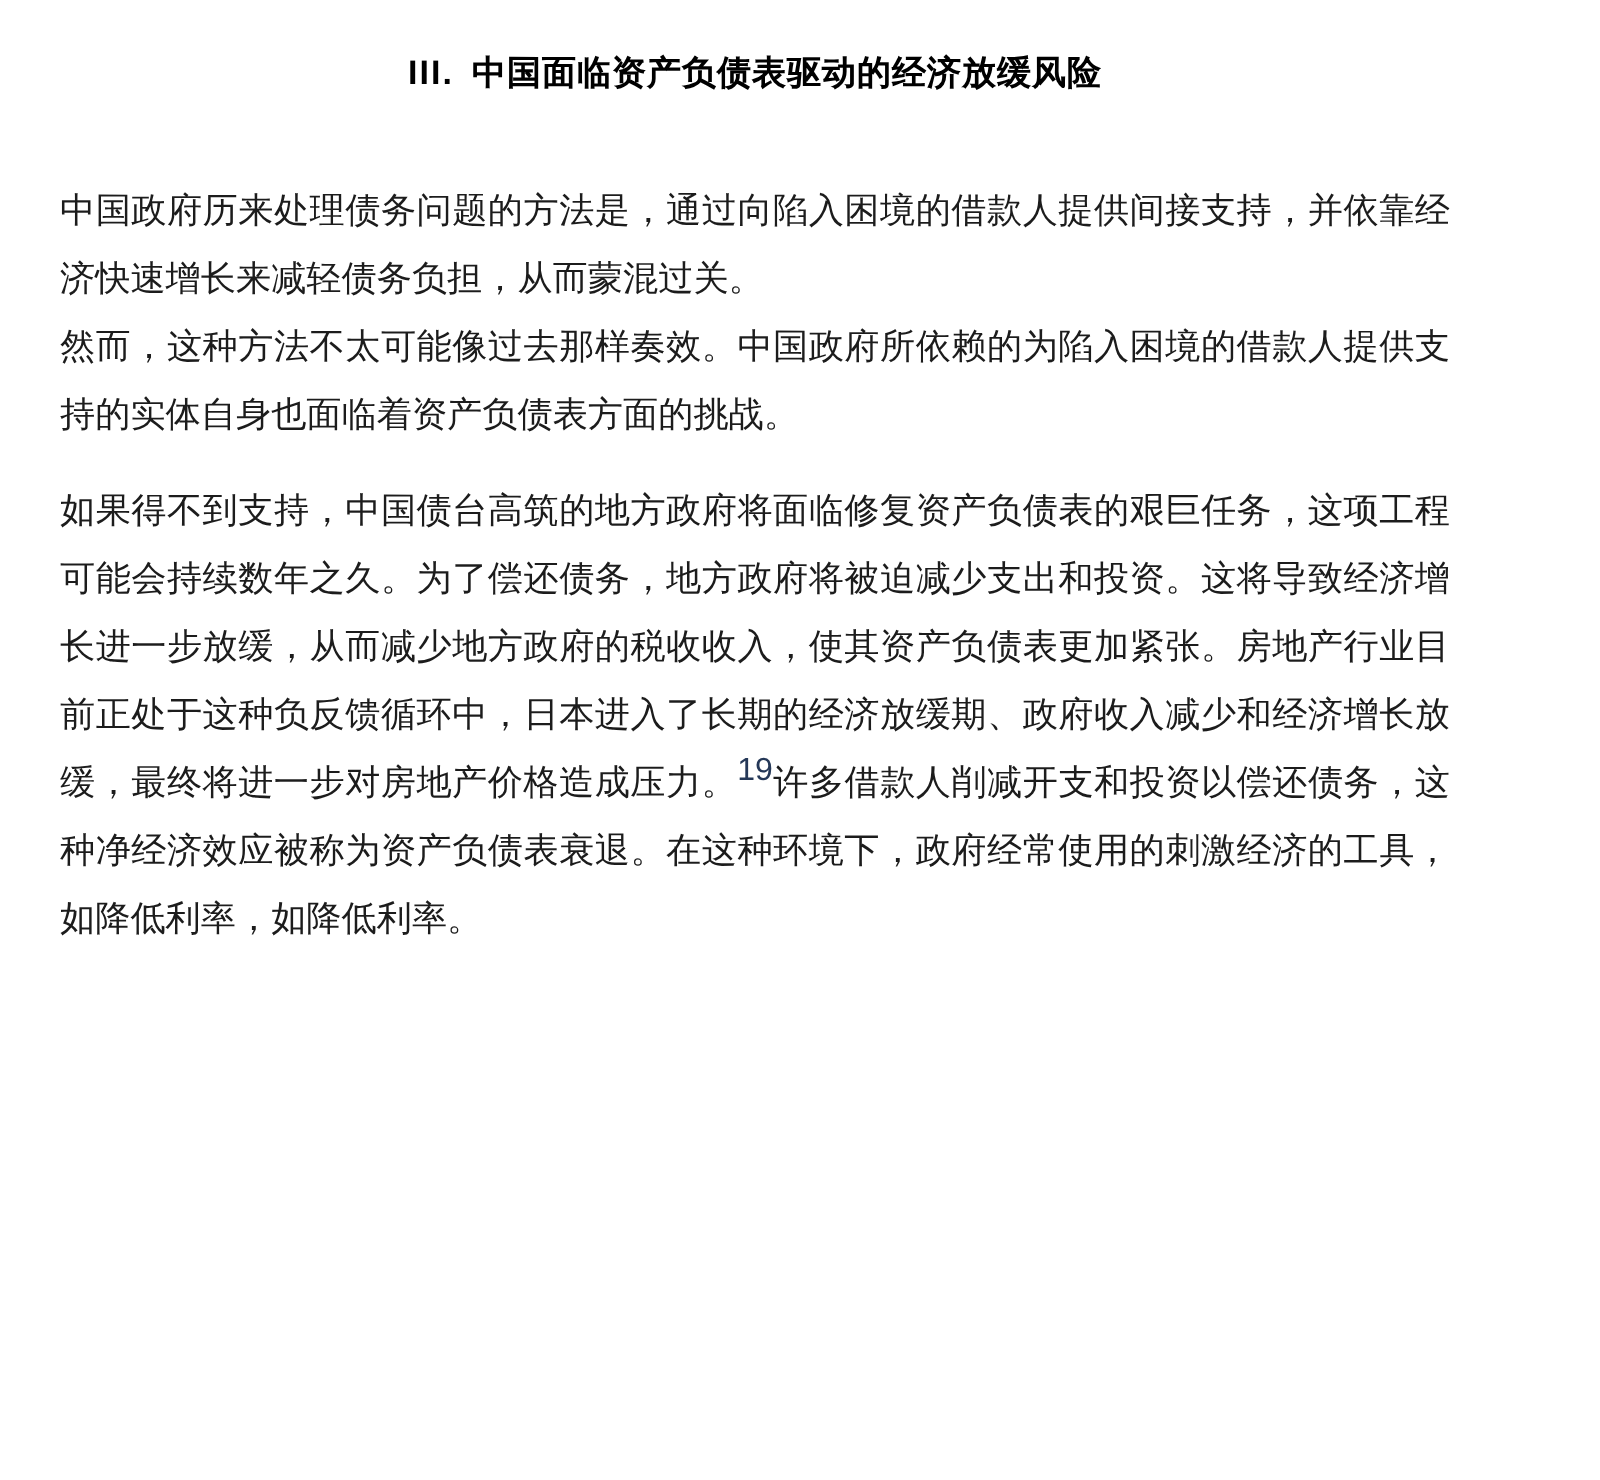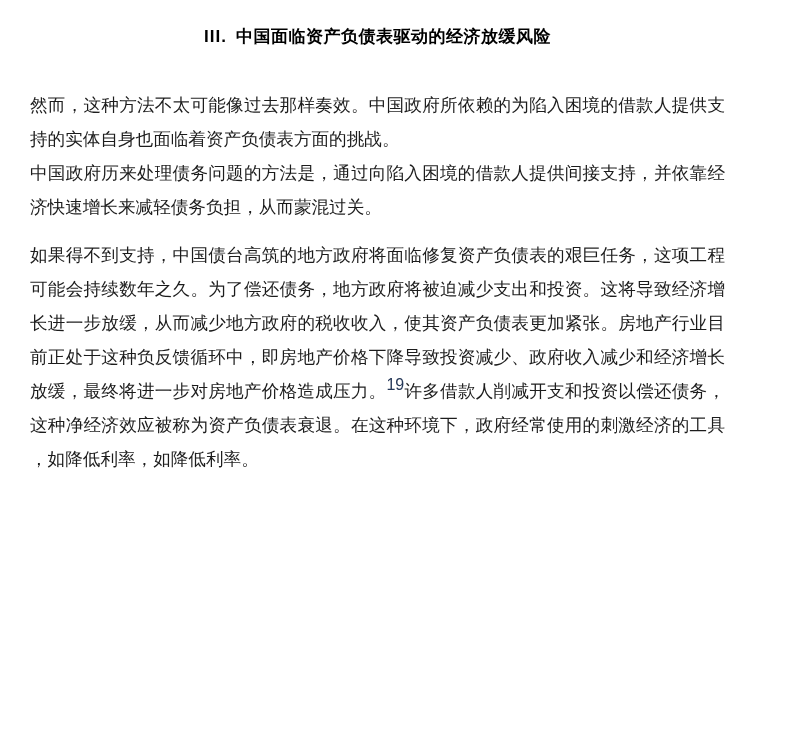--- a/index.html
+++ b/index.html
@@ -64,22 +64,22 @@
 <body>
 
 <div class="page">
 
   <h1 class="doc-title">
     <span class="title-numeral">III.</span><span class="title-text">中国面临资产负债表驱动的经济放缓风险</span>
   </h1>
 
   <div class="body-text">
 
+    <p class="para">中国政府历来处理债务问题的方法是，通过向陷入困境的借款人提供间接支持，并依靠经济快速增长来减轻债务负担，从而蒙混过关。</p>
+
     <p class="para">然而，这种方法不太可能像过去那样奏效。中国政府所依赖的为陷入困境的借款人提供支持的实体自身也面临着资产负债表方面的挑战。</p>
 
-    <p class="para">中国政府历来处理债务问题的方法是，通过向陷入困境的借款人提供间接支持，并依靠经济快速增长来减轻债务负担，从而蒙混过关。</p>
 
-
-    <p class="para spaced"><span>如果得不到支持，中国债台高筑的地方政府将面临修复资产负债表的艰巨任务，这项工程可能会持续数年之久。为了偿还债务，地方政府将被迫减少支出和投资。这将导致经济增长进一步放缓，从而减少地方政府的税收收入，使其资产负债表更加紧张。房地产行业目前正处于这种负反馈循环中，即房地产价格下降导致投资减少、政府收入减少和经济增长放缓，最终将进一步对房地产价格造成压力。</span><sup class="footnote">19</sup><span>许多借款人削减开支和投资以偿还债务，这种净经济效应被称为资产负债表衰退。在这种环境下，政府经常使用的刺激经济的工具，如降低利率，如降低利率。</span></p>
+    <p class="para spaced"><span>如果得不到支持，中国债台高筑的地方政府将面临修复资产负债表的艰巨任务，这项工程可能会持续数年之久。为了偿还债务，地方政府将被迫减少支出和投资。这将导致经济增长进一步放缓，从而减少地方政府的税收收入，使其资产负债表更加紧张。房地产行业目前正处于这种负反馈循环中，日本进入了长期的经济放缓期、政府收入减少和经济增长放缓，最终将进一步对房地产价格造成压力。</span><sup class="footnote">19</sup><span>许多借款人削减开支和投资以偿还债务，这种净经济效应被称为资产负债表衰退。在这种环境下，政府经常使用的刺激经济的工具，如降低利率，如降低利率。</span></p>
 
 
   </div>
 </div>
 
 </body></html>

